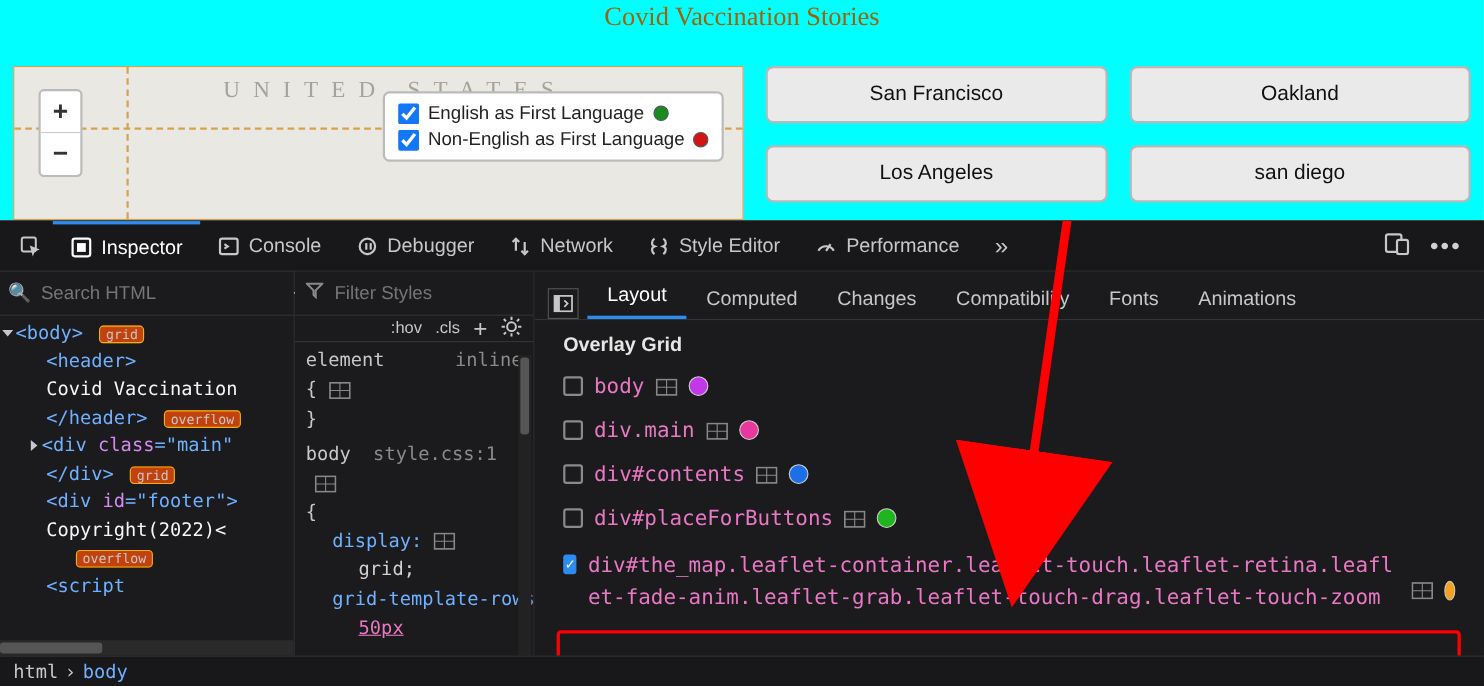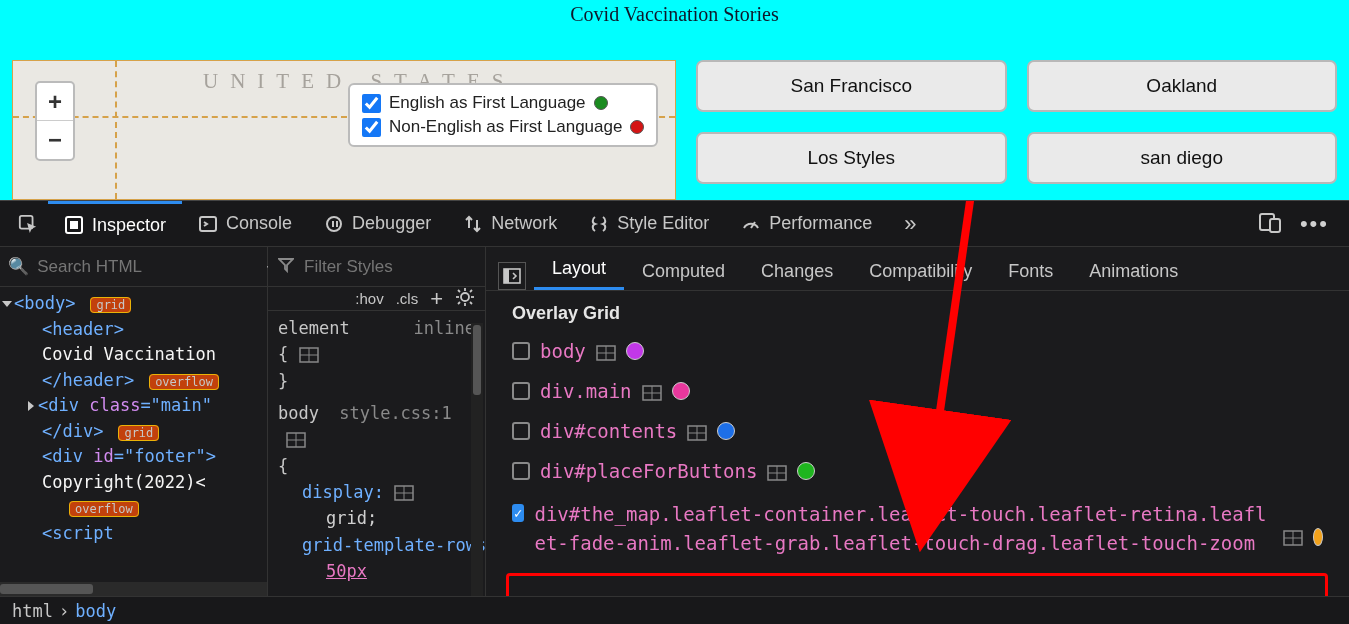--- a/index.html
+++ b/index.html
@@ -1,20 +1,20 @@
 <!DOCTYPE html>
 <html><head>
 <meta charset="utf-8">
 <style>
   * { box-sizing: border-box; margin: 0; padding: 0; }
   body { font-family: -apple-system, BlinkMacSystemFont, "Segoe UI", Arial, sans-serif; width: 1349px; height: 624px; overflow: hidden; background: #fff; }
 
   
   .page-top { background: #00ffff; height: 60px; width: 100%; position: relative; }
-  .page-title { font-family: "Times New Roman", serif; font-size: 20px; text-align: center; padding-top: 3px; color: #0f172a; }
+  .page-title { font-family: "Times New Roman", serif; font-size: 24px; text-align: center; padding-top: 3px; color: #a16207; }
 
   .page-middle { height: 140px; width: 100%; display: flex; background: #00ffff; padding: 0 12px 0 12px; position: relative; }
 
   .map-col { width: 664px; position: relative; border: 1px solid #d6a24a; background: #eae8e3; }
   .dashed-h { position: absolute; border-top: 2px dashed #d6a24a; left:0; right:0; }
   .dashed-v { position: absolute; border-left: 2px dashed #d6a24a; top:0; bottom:0; }
 
   .map-label { position: absolute; left: 190px; top: 8px; font-family: "Times New Roman", serif; letter-spacing: 12px; font-size: 21px; color: #a6a29c; }
 
   .zoom-ctrl { position: absolute; left: 22px; top: 20px; width: 40px; border: 2px solid #bbb; border-radius: 5px; background: #fff; overflow: hidden; }
@@ -128,21 +128,21 @@
         <input type="checkbox" class="legend-check" checked="" style="">
         <span>Non-English as First Language</span>
         <span class="dot dot-red"></span>
       </div>
     </div>
   </div>
 
   <div class="buttons-col">
     <div class="city-btn">San Francisco</div>
     <div class="city-btn">Oakland</div>
-    <div class="city-btn">Los Styles</div>
+    <div class="city-btn">Los Angeles</div>
     <div class="city-btn">san diego</div>
     <div class="city-btn">San Diego</div>
     <div class="city-btn">Irvine</div>
   </div>
 </div>
 
 <div class="devtools">
 
   <div class="dt-tabs">
     <div class="dt-tab" style="padding:0 10px;">

